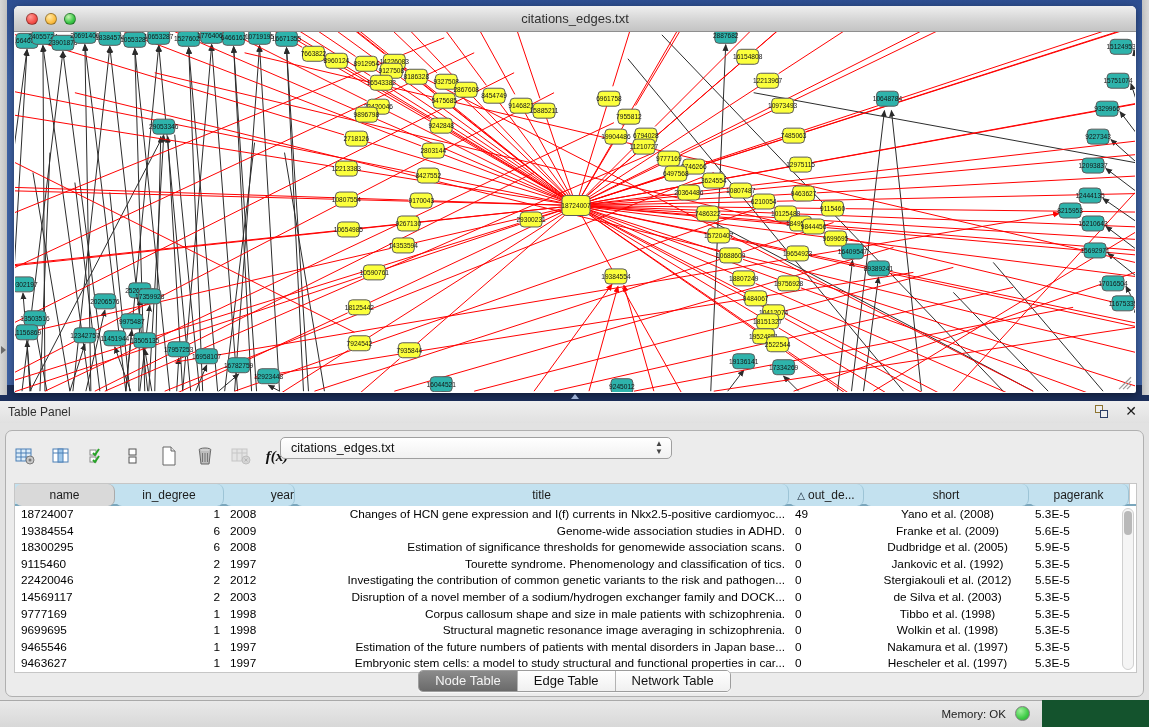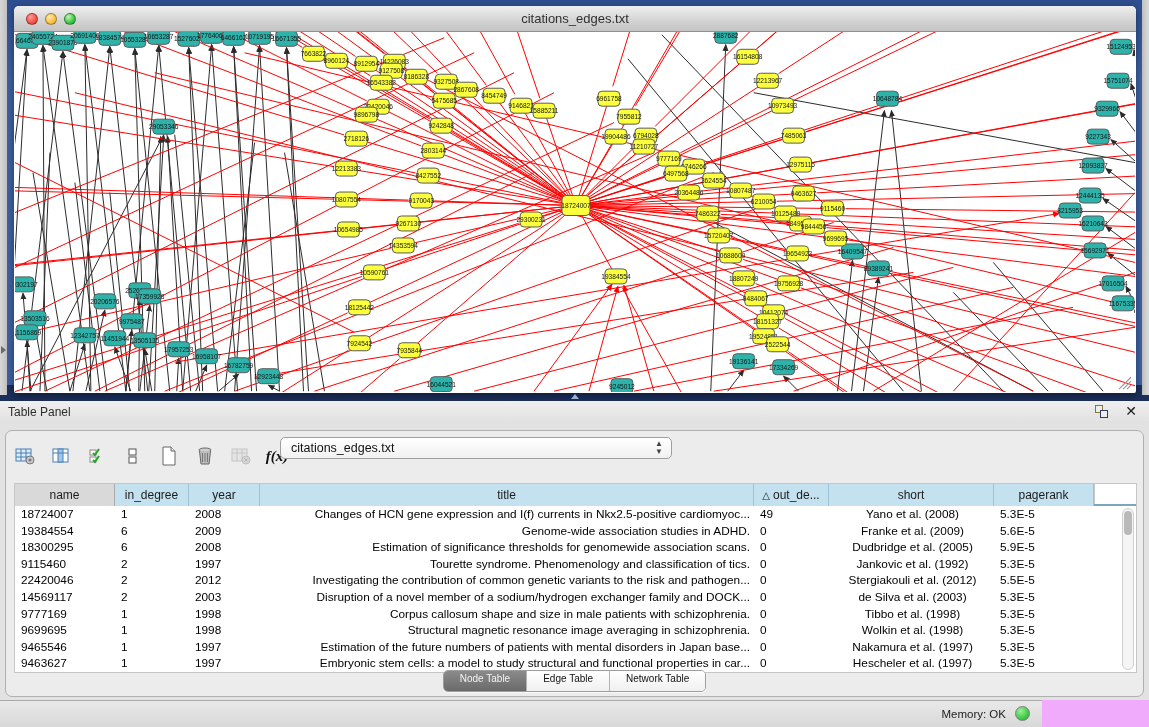--- a/index.html
+++ b/index.html
@@ -1,17 +1,17 @@
 <!DOCTYPE html>
 <html><head>
 <meta charset="utf-8">
 <style>
   html,body{margin:0;padding:0;background:#888;}
   *{box-sizing:border-box;font-family:"Liberation Sans","DejaVu Sans",sans-serif;}
-  .app{position:relative;width:1149px;height:727px;background:#f0abfc;overflow:hidden;}
+  .app{position:relative;width:1149px;height:727px;background:#14532d;overflow:hidden;}
 
   
   .top-region{position:absolute;left:0;top:0;width:1149px;height:401px;background:linear-gradient(#2e4f92,#3f63a6 20%,#3f63a6 96%,#1c2f5b 96%);}
   .edge-strip{position:absolute;top:0;height:395px;width:7px;background:linear-gradient(90deg,#d6d6d6,#c2c2c2);}
   .edge-strip.left{left:0;}
   .edge-strip.right{left:1142px;width:7px;background:linear-gradient(90deg,#c2c2c2,#d9d9d9);}
   .strip-arrow{position:absolute;left:1px;top:346px;width:0;height:0;border-left:5px solid #6b6b6b;border-top:4px solid transparent;border-bottom:4px solid transparent;}
   .net-window{position:absolute;left:14px;top:6px;width:1122px;height:387px;border-radius:5px 5px 2px 2px;box-shadow:0 2px 8px rgba(0,0,0,.45);background:#fff;}
   .titlebar{position:absolute;left:0;top:0;width:100%;height:26px;border-radius:5px 5px 0 0;background:linear-gradient(#efefef,#d3d3d3 60%,#c4c4c4);border-bottom:1px solid #8f8f8f;}
   .lights{position:absolute;left:12px;top:7px;display:flex;gap:7px;}
@@ -39,36 +39,36 @@
   .tb-icon{width:22px;height:22px;display:flex;align-items:center;justify-content:center;cursor:pointer;}
   .tb-icon.disabled{opacity:.45;cursor:default;}
   .fx{font-family:"Liberation Serif","DejaVu Serif",serif;font-style:italic;font-weight:bold;font-size:15px;color:#111;}
   .combo{position:absolute;left:274px;top:6px;width:392px;height:22px;background:linear-gradient(#ffffff,#f1f1f1);border:1px solid #9f9f9f;border-radius:5px;box-shadow:inset 0 1px 1px rgba(255,255,255,.8);cursor:pointer;}
   .combo-text{position:absolute;left:10px;top:3px;font-size:12.5px;color:#111;}
   .combo-arrows{position:absolute;right:8px;top:2px;display:flex;flex-direction:column;line-height:8px;font-size:8px;color:#444;}
 
   
   .table-area{position:absolute;left:8px;top:52px;width:1123px;height:190px;background:#fff;border:1px solid #c6c6c6;}
   .thead{display:flex;height:22px;border-bottom:2px solid #7ba7bd;background:#c3e1ef;}
-  .th{height:22px;font-size:12px;color:#1c1c1c;display:flex;align-items:center;justify-content:center;border-right:1px solid #9dc4d6;background:#c3e1ef;cursor:pointer;gap:3px;}
+  .th{height:22px;font-size:12px;color:#1c1c1c;display:flex;align-items:center;justify-content:center;border-right:1px solid #9dc4d6;background:#c3e1ef;cursor:pointer;gap:3px;border-radius:7px;}
   .th.c0{background:#d9d9d9;border-right:1px solid #aaa;}
   .th .sort{font-size:10px;color:#123;}
   .th-filler{flex:1;background:#fff;border-left:1px solid #c6c6c6;}
   .tbody{position:relative;height:166px;overflow:hidden;}
   .tr{display:flex;height:16.6px;background:#fff;}
   .td{font-size:11.8px;color:#000;padding:1px 4px 0 6px;white-space:nowrap;overflow:hidden;}
-  .c0{width:100px;} .c1{width:74px;} .c2{width:71px;} .c3{width:494px;text-align:right;} .c4{width:75px;} .c5{width:165px;} .c6{width:100px;}
+  .c0{width:100px;} .c1{width:109px;text-align:right;} .c2{width:71px;justify-content:flex-end;} .c3{width:494px;text-align:right;} .c4{width:75px;} .c5{width:165px;} .c6{width:100px;}
   .td.c5{text-align:center;}
   .vscroll{position:absolute;right:2px;top:2px;width:12px;height:162px;background:#f5f5f5;border:1px solid #d0d0d0;border-radius:6px;}
   .vthumb{position:absolute;left:1px;top:2px;width:8px;height:24px;border-radius:5px;background:#b9b9b9;cursor:pointer;}
 
   
   .tabs-row{position:absolute;left:0;bottom:4px;width:100%;display:flex;justify-content:center;}
   .seg{display:flex;border:1px solid #9d9d9d;border-radius:5px;overflow:hidden;box-shadow:0 1px 1px rgba(255,255,255,.7);}
-  .seg-tab{height:20px;padding:2px 16px 0 16px;font-size:10px;color:#111;background:linear-gradient(#ffffff,#f0f0f0);border-right:1px solid #b3b3b3;cursor:pointer;}
+  .seg-tab{height:20px;padding:2px 16px 0 16px;font-size:13px;color:#111;background:linear-gradient(#ffffff,#f0f0f0);border-right:1px solid #b3b3b3;cursor:pointer;}
   .seg-tab:last-child{border-right:none;}
   .seg-tab.sel{background:linear-gradient(#8b8b8b,#6a6a6a);color:#f4f4f4;}
 
   
   .status-bar{position:absolute;left:0;top:700px;width:1042px;height:27px;background:linear-gradient(#e9e9e9,#d8d8d8);border-top:1px solid #a9a9a9;}
   .mem-label{position:absolute;right:36px;top:7px;font-size:11.5px;color:#222;}
   .mem-dot{position:absolute;right:12px;top:5px;width:15px;height:15px;border-radius:50%;background:radial-gradient(circle at 35% 30%,#9ef09a,#3ecb46 60%,#2da437);border:1px solid #7d7d7d;}
 </style>
 </head>
 <body>

